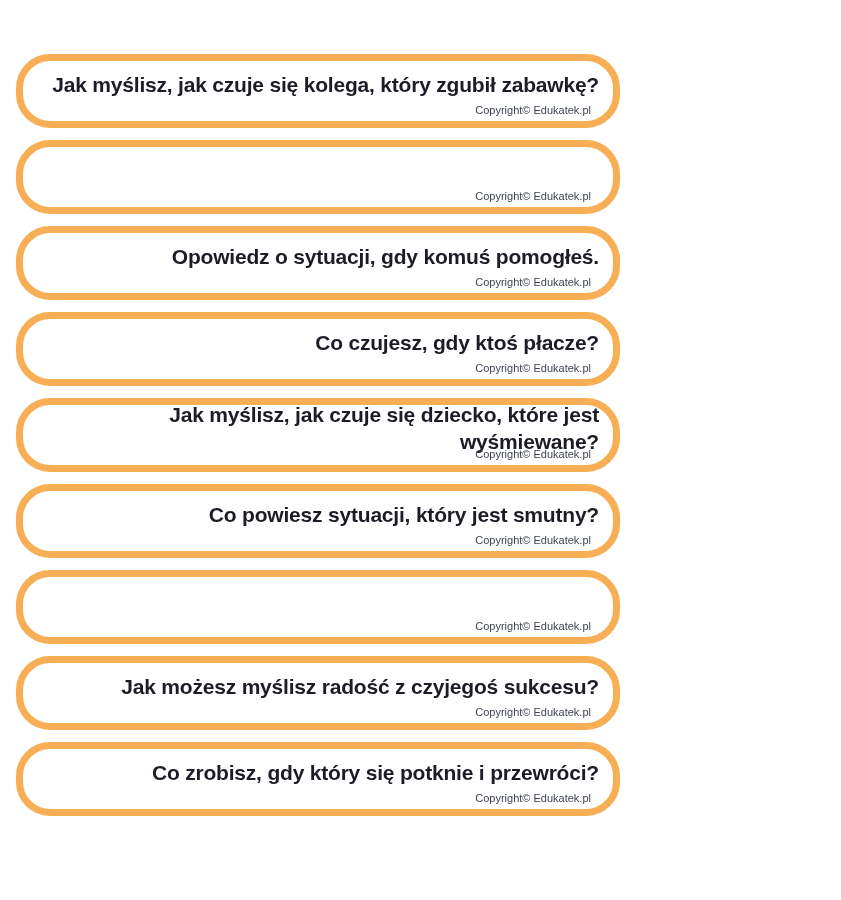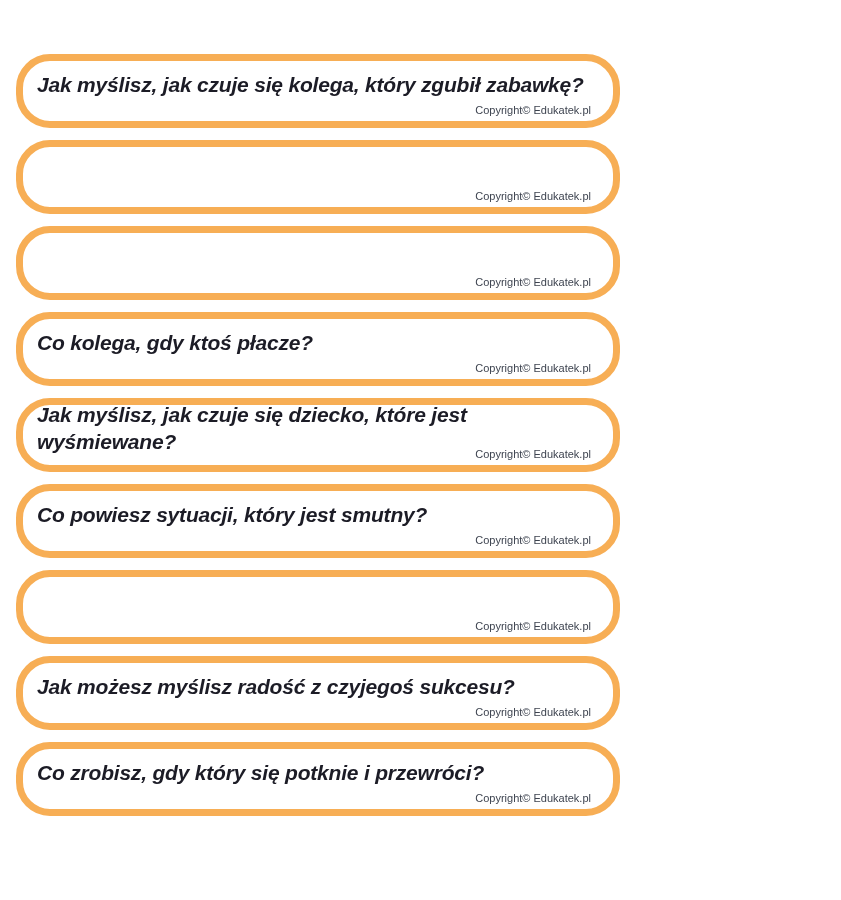--- a/index.html
+++ b/index.html
@@ -32,27 +32,26 @@
     background: #ffffff;
     border: 7px solid var(--border-color, #F7AE55);
     border-radius: 34px;
     display: flex;
     align-items: center;
     justify-content: center;
   }
   .question {
     width: 100%;
     padding: 0 14px 12px 14px;
-    text-align: left;
+    text-align: right;
     font-weight: 700;
     font-size: 21px;
     line-height: 1.28;
     color: var(--question-color, #1C1C26);
     letter-spacing: -0.2px;
-    font-style: italic;
   }
   .copyright {
     position: absolute;
     right: 22px;
     bottom: 5px;
     font-size: 11px;
     font-weight: 400;
     color: var(--copyright-color, #3E4450);
     white-space: nowrap;
     margin-left: 44px;
@@ -67,25 +66,26 @@
     <div class="card">
       <div class="question">Jak myślisz, jak czuje się kolega, który zgubił zabawkę?</div>
       <div class="copyright">Copyright© Edukatek.pl</div>
     </div>
 
     <div class="card">
       <div class="copyright">Copyright© Edukatek.pl</div>
     </div>
 
     <div class="card">
+      <div class="question">Opowiedz o sytuacji, gdy komuś pomogłeś.</div>
       <div class="copyright">Copyright© Edukatek.pl</div>
     </div>
 
     <div class="card">
-      <div class="question">Co kolega, gdy ktoś płacze?</div>
+      <div class="question">Co czujesz, gdy ktoś płacze?</div>
       <div class="copyright">Copyright© Edukatek.pl</div>
     </div>
 
     <div class="card">
       <div class="question">Jak myślisz, jak czuje się dziecko, które jest wyśmiewane?</div>
       <div class="copyright">Copyright© Edukatek.pl</div>
     </div>
 
     <div class="card">
       <div class="question">Co powiesz sytuacji, który jest smutny?</div>

